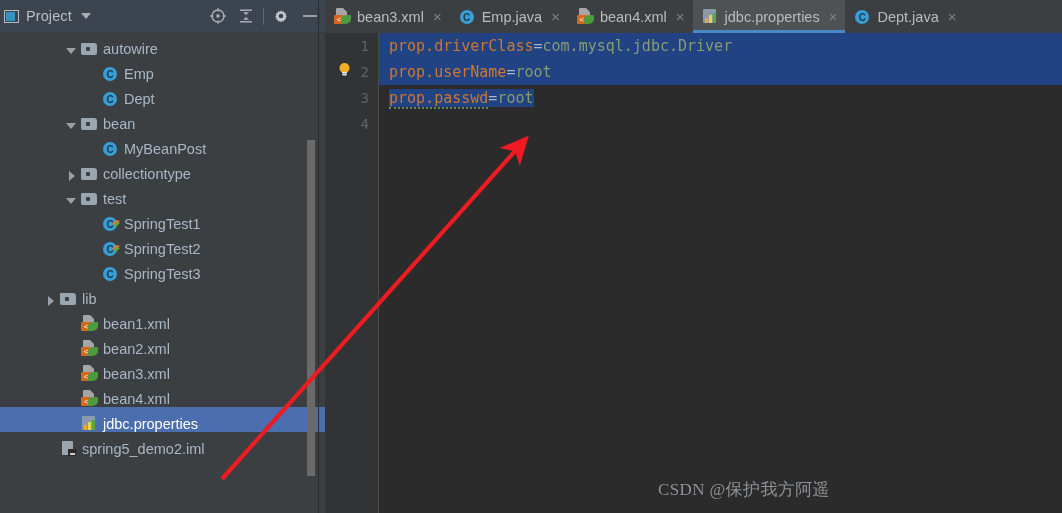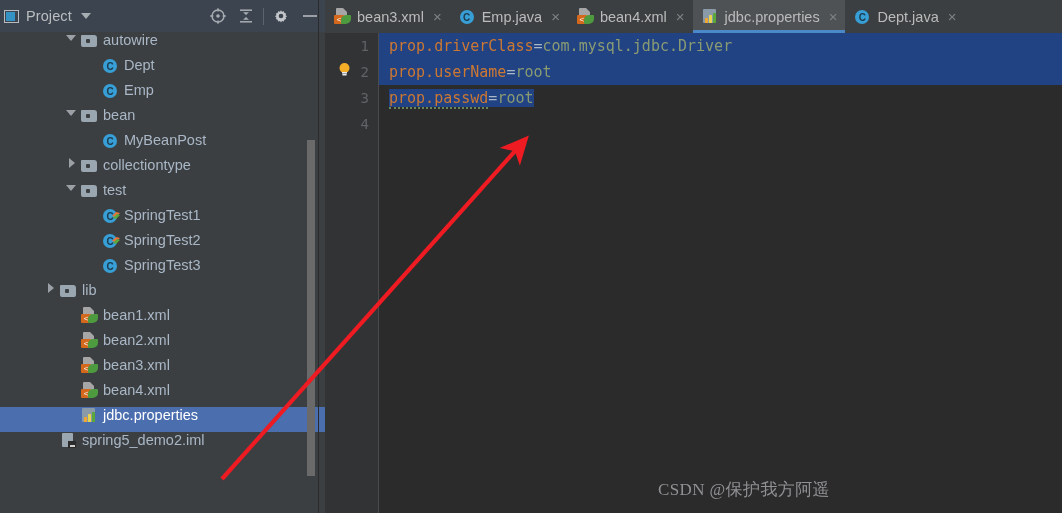--- a/index.html
+++ b/index.html
@@ -40,21 +40,21 @@
   .hdr-icons { margin-left: auto; display: flex; align-items: center; }
   .hdr-btn { width: 28px; height: 26px; display: flex; align-items: center; justify-content: center; }
   .hdr-sep { width: 1px; height: 17px; background: #5a6370; margin: 0 3px; }
 
   
   .tree {
     position: absolute; left: 0; top: 32px; width: 325px; height: 481px;
     overflow: hidden; background: #3c3f41;
   }
   .row {
-    height: 25px; display: flex; align-items: flex-start;
+    height: 25px; display: flex; align-items: flex-end;
     color: #a9b7c6; font-size: 14.5px; white-space: nowrap; position: relative;
   }
   .row.selected { background: #4b6eaf; color: #ffffff; }
   .arrow {
     width: 12px; height: 12px; margin-right: 3px; flex: 0 0 auto; position: relative;
   }
   .arrow.closed::before {
     content: ""; position: absolute; left: 3px; top: 1px;
     border-left: 6px solid #9aa0a6;
     border-top: 5px solid transparent; border-bottom: 5px solid transparent;
@@ -258,27 +258,27 @@
         <div class="row">
           <span style="width: 66px; flex: 0 0 auto;"></span>
           <span class="arrow open"></span>
           <span class="ic folder"></span>
           <span>autowire</span>
         </div>
         <div class="row">
           <span style="width: 87px; flex: 0 0 auto;"></span>
           <span class="arrow none"></span>
           <span class="ic cls"></span>
+          <span>Emp</span>
+        </div>
+        <div class="row">
+          <span style="width: 87px; flex: 0 0 auto;"></span>
+          <span class="arrow none"></span>
+          <span class="ic cls"></span>
           <span>Dept</span>
-        </div>
-        <div class="row">
-          <span style="width: 87px; flex: 0 0 auto;"></span>
-          <span class="arrow none"></span>
-          <span class="ic cls"></span>
-          <span>Emp</span>
         </div>
         <div class="row">
           <span style="width: 66px; flex: 0 0 auto;"></span>
           <span class="arrow open"></span>
           <span class="ic folder"></span>
           <span>bean</span>
         </div>
         <div class="row">
           <span style="width: 87px; flex: 0 0 auto;"></span>
           <span class="arrow none"></span>

